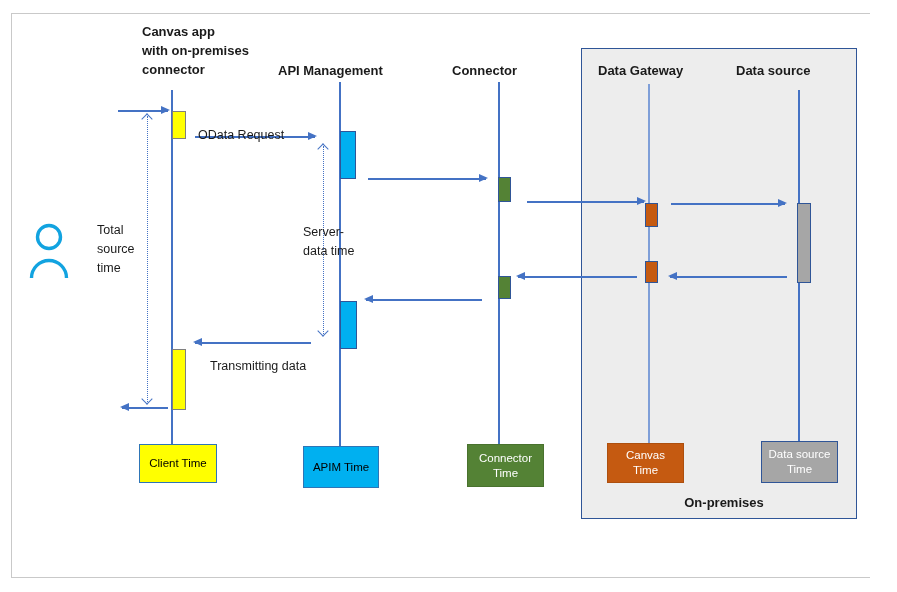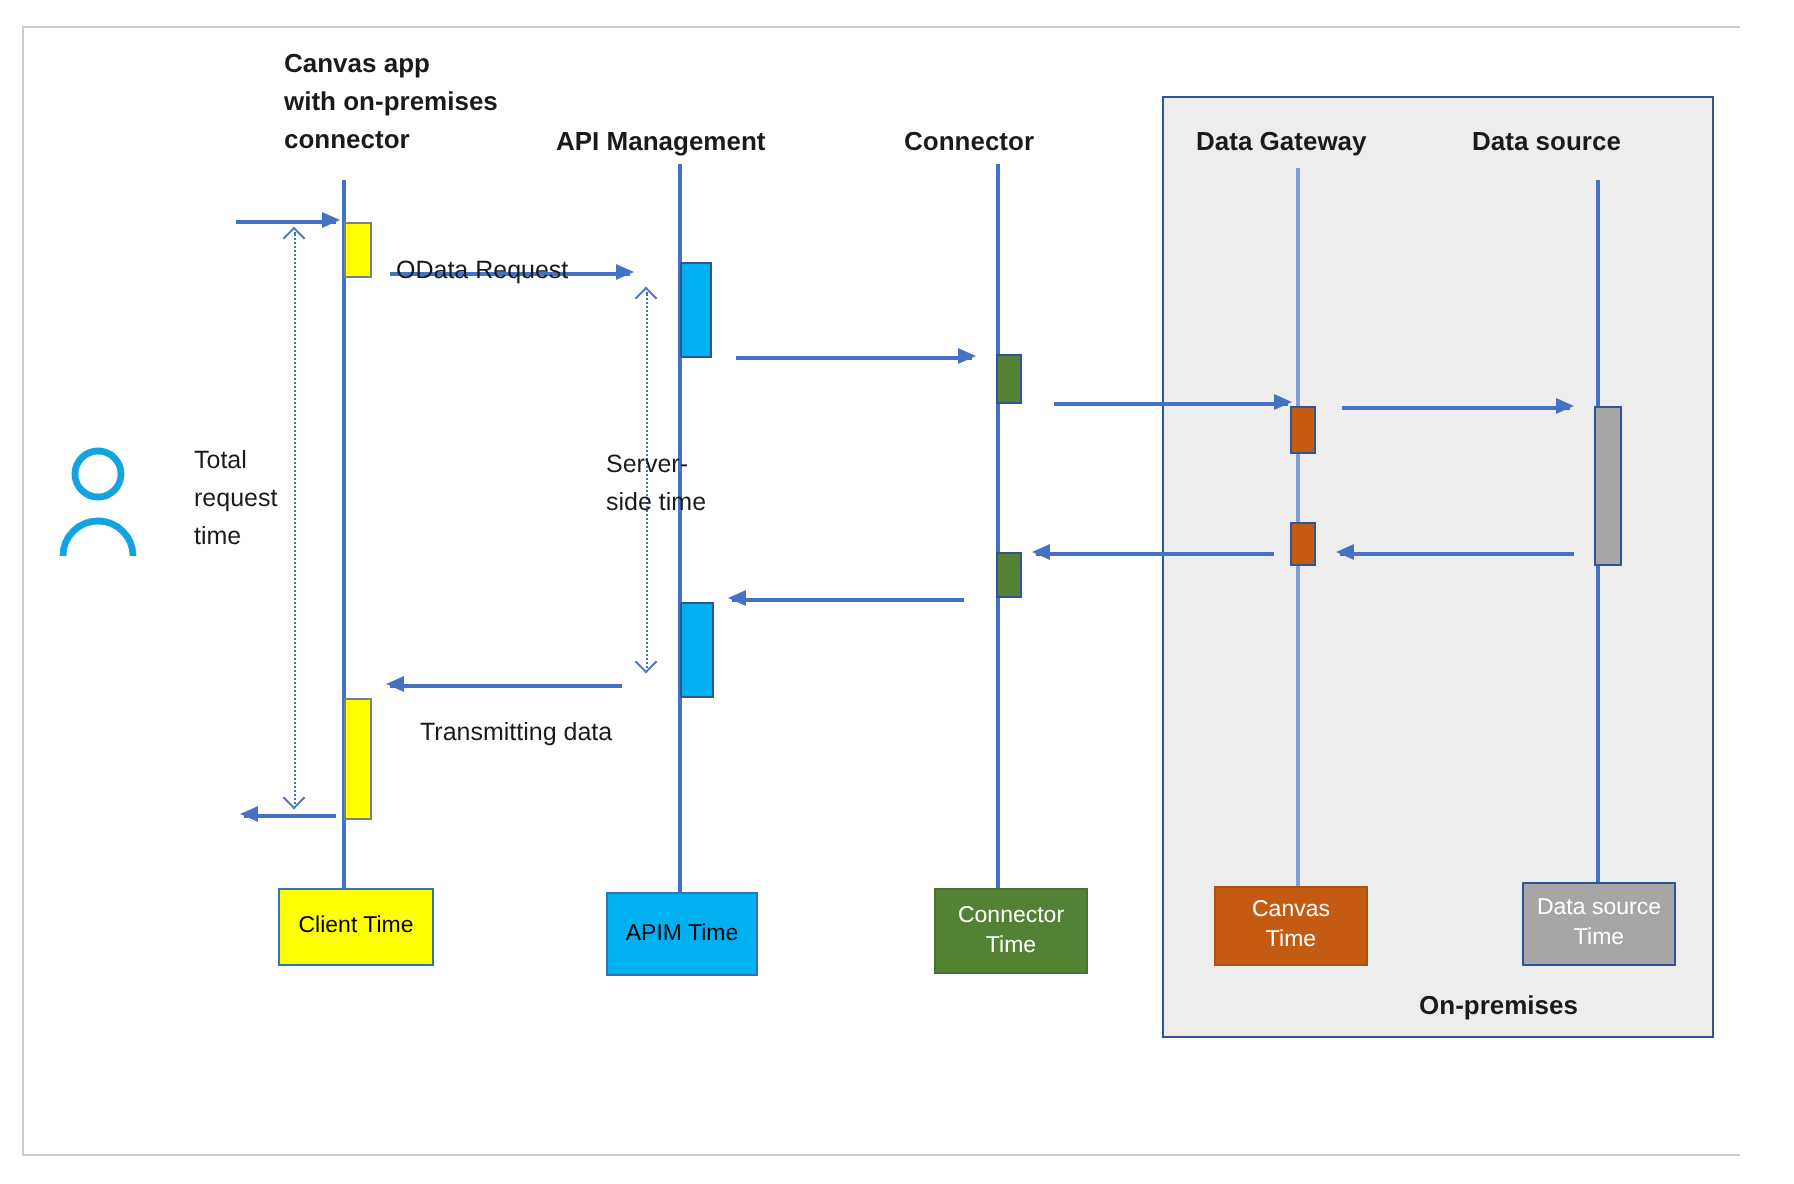--- a/index.html
+++ b/index.html
@@ -32,21 +32,21 @@
         transform:rotate(45deg);}
   .varrow::after{content:"";position:absolute;bottom:-1px;left:-5.2px;width:7px;height:7px;
         border-right:1.5px solid #4472c4;border-bottom:1.5px solid #4472c4;
         transform:rotate(45deg);}
   .legend{position:absolute;box-sizing:border-box;display:flex;align-items:center;
           justify-content:center;text-align:center;font-size:11.5px;line-height:15px;
           white-space:pre-line;}
   .legend.bl{border:1.5px solid #2e75b6;color:#000;}
   .legend.wt{color:#fff;border:1.5px solid rgba(0,0,0,0.12);}
   .legend.dsb{border:1.5px solid #2f5597;color:#fff;}
-  .region-lbl{position:absolute;font-weight:bold;font-size:13px;text-align:right;}
+  .region-lbl{position:absolute;font-weight:bold;font-size:13px;text-align:center;}
   .formula{position:absolute;left:0;width:897px;top:540px;text-align:center;
            font-family:"DejaVu Serif",serif;font-style:italic;font-size:17px;color:#111;}
   .formula .sigma{font-style:normal;font-size:23px;vertical-align:-4px;margin:0 1px 0 5px;}
   .formula .scripts{display:inline-flex;flex-direction:column;font-size:10.5px;
            line-height:10px;vertical-align:-5px;margin-right:1px;text-align:left;}
   .person-svg{position:absolute;left:28px;top:220px;}
 </style>
 </head>
 <body>
 
@@ -90,24 +90,24 @@
   <div class="harrow al" style="left:518px;top:276px;width:119px;"></div>
   <div class="harrow al" style="left:366px;top:299px;width:116px;"></div>
   <div class="harrow al" style="left:195px;top:342px;width:116px;"></div>
   <div class="harrow al" style="left:122px;top:407px;width:46px;"></div>
 
   <div class="varrow" style="left:147px;top:116px;height:286px;"></div>
   <div class="varrow" style="left:323px;top:146px;height:188px;"></div>
 
   <div class="lbl" style="left:198px;top:126px;">OData Request</div>
   <div class="lbl" style="left:303px;top:223px;">Server-
-side time</div>
+data time</div>
   <div class="lbl" style="left:210px;top:357px;">Transmitting data</div>
   <div class="lbl" style="left:97px;top:221px;">Total
-request
+source
 time</div>
 
   <svg class="person-svg" width="44" height="62" viewBox="0 0 44 62">
     <circle cx="21" cy="17" r="11.5" fill="none" stroke="#12A3E0" stroke-width="3.4"></circle>
     <path d="M 3.5 58 a 17.5 17.5 0 0 1 35 0" fill="none" stroke="#12A3E0" stroke-width="3.4"></path>
   </svg>
 
   <div class="legend bl" style="left: 303px; top: 446px; width: 76px; height: 42px; background-color: rgb(0, 176, 240);">APIM Time</div>
   <div class="legend bl" style="left: 139px; top: 444px; width: 78px; height: 39px; background-color: rgb(255, 255, 0);">Client Time</div>
   <div class="legend wt" style="left: 467px; top: 444px; width: 77px; height: 43px; background-color: rgb(84, 130, 53);">Connector

